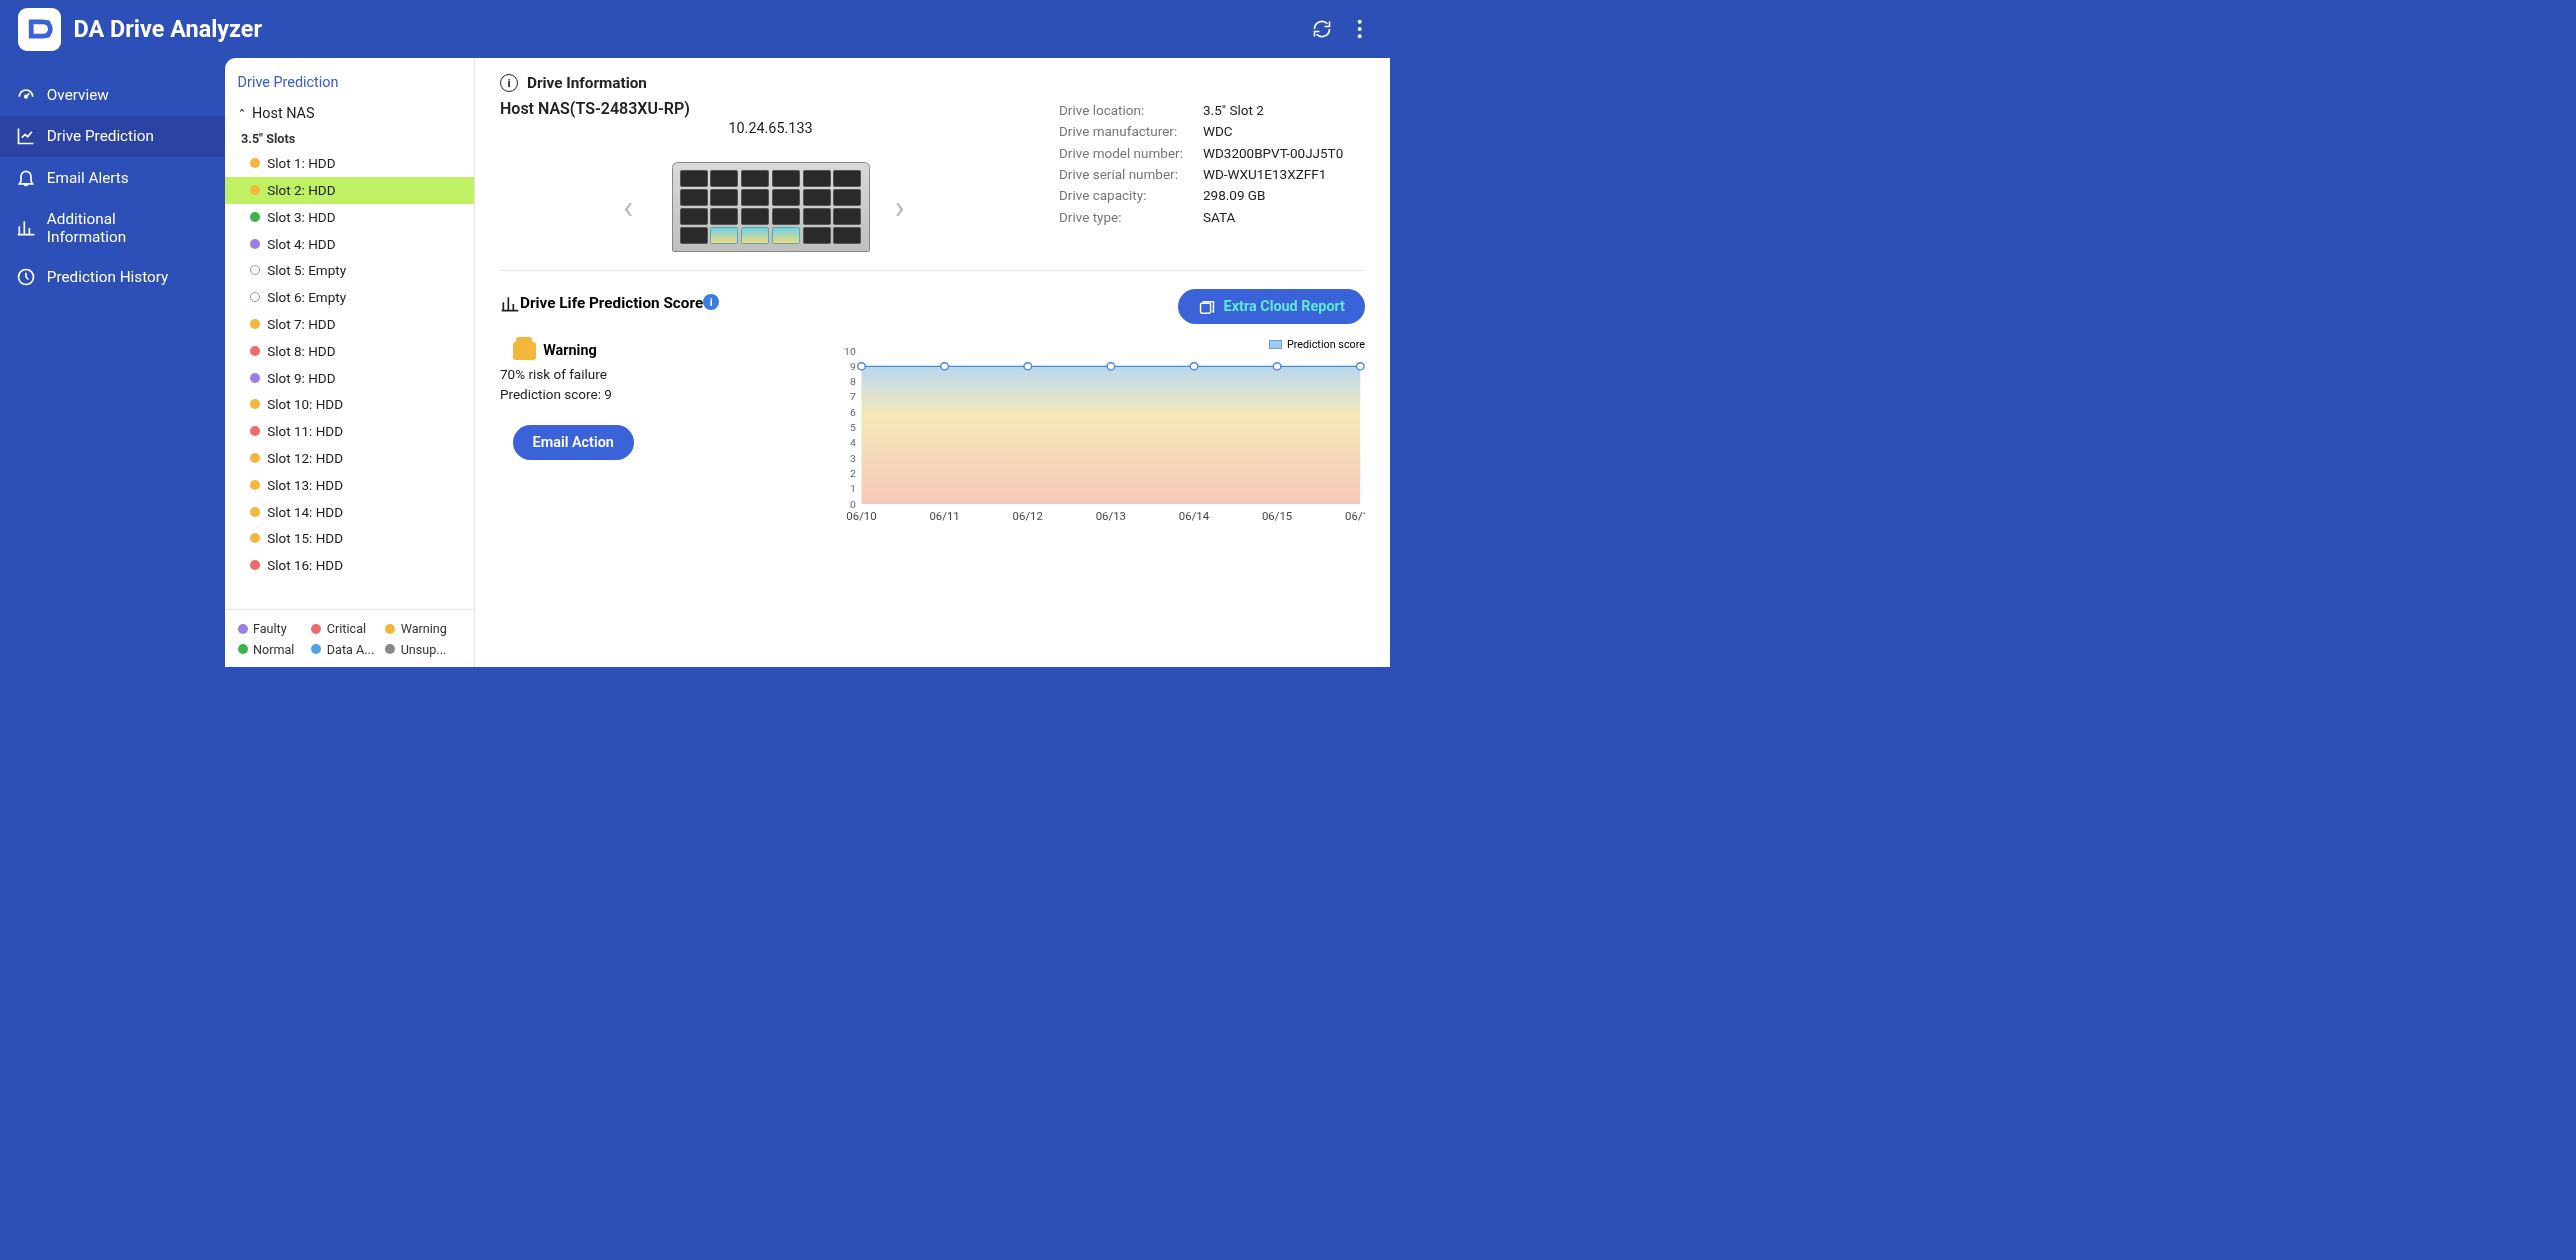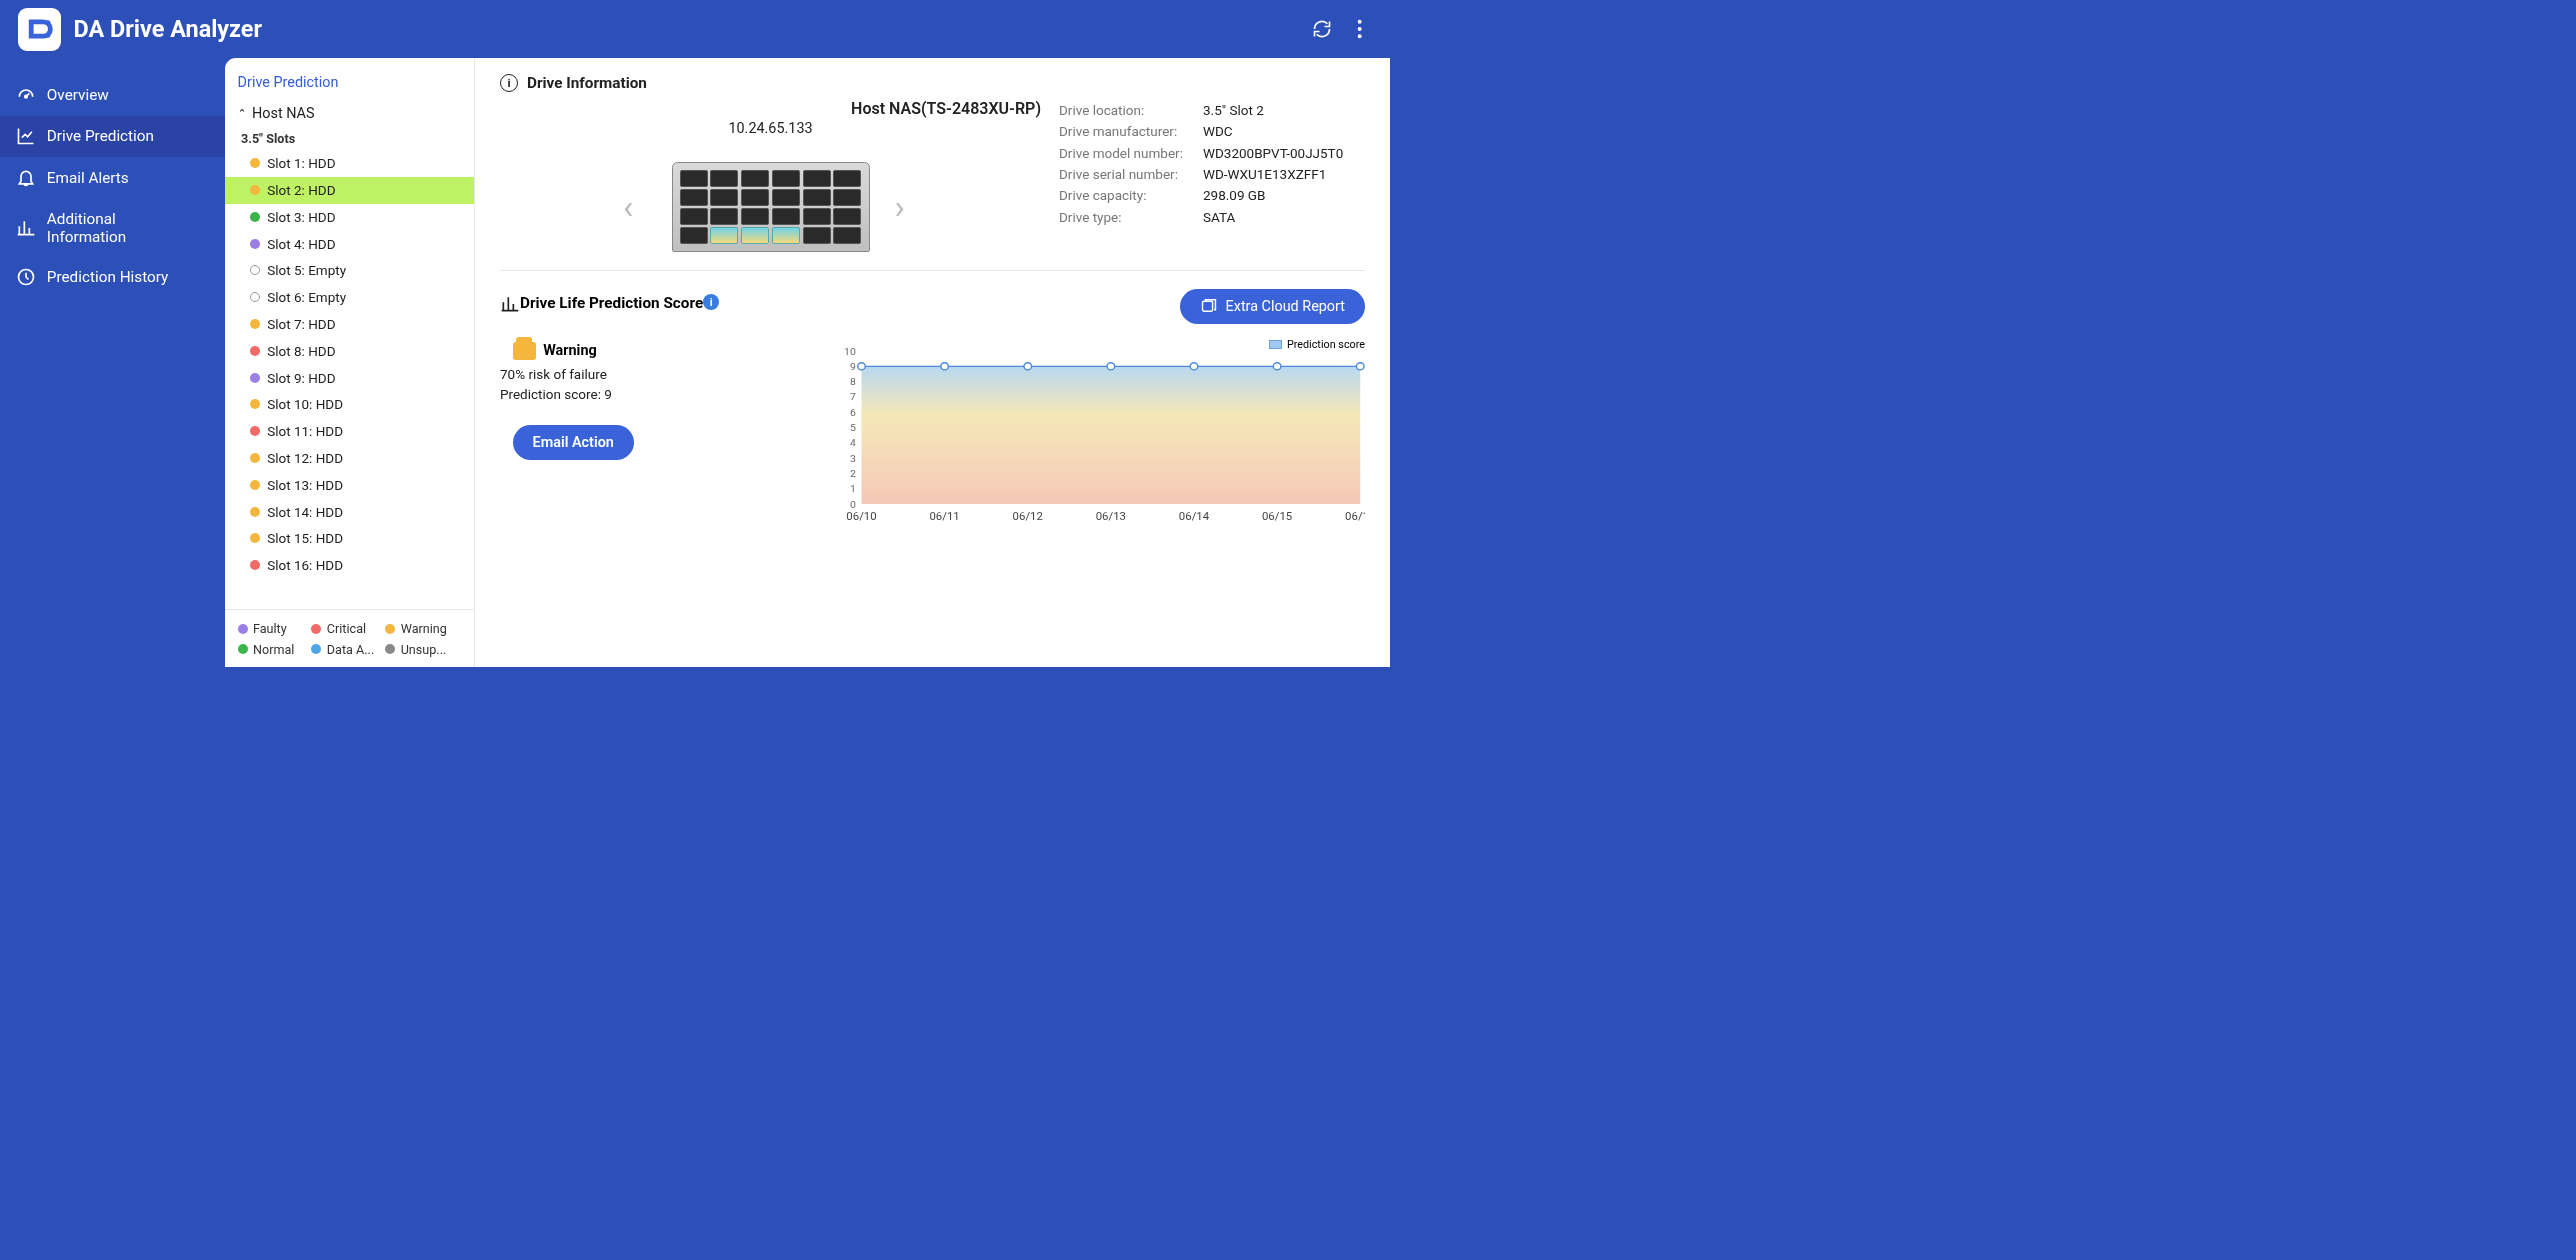--- a/index.html
+++ b/index.html
@@ -31,36 +31,36 @@
 .dot.data{background:#4da5e8}
 .dot.empty{background:#fff;border:1.3px solid #999}
 .dot.unsup{background:#888}
 .legend{border-top:0.9px solid #e6e6e6;padding:10.8px 12.6px;display:flex;flex-wrap:wrap;gap:5.4px 0}
 .legend-item{width:33%;display:flex;align-items:center;gap:5.4px;font-size:12.6px;color:#333;white-space:nowrap;overflow:hidden;text-overflow:ellipsis}
 .detail{flex:1;padding:16px 25px;overflow-y:auto}
 .section-head{display:flex;align-items:center;gap:9px;font-size:15.3px;font-weight:700;color:#222;margin-bottom:7.2px}
 .info-icon-circle{width:18px;height:18px;border:1.8px solid #222;border-radius:50%;display:flex;align-items:center;justify-content:center;font-size:11.7px;font-weight:700}
 .drive-info{display:flex;gap:18px;padding-bottom:18px;border-bottom:0.9px solid #e6e6e6;margin-bottom:18px}
 .device-view{flex:1}
-.device-name{text-align:right;font-size:16px;font-weight:600;color:#222}
+.device-name{text-align:left;font-size:16px;font-weight:600;color:#222}
 .device-ip{text-align:center;font-size:14.4px;color:#222;margin-top:1.8px}
 .device-row{display:flex;align-items:center;justify-content:center;gap:25px;margin-top:25px}
 .chev{width:23.4px;height:36px;color:#bbb;cursor:pointer;font-size:34px;display:flex;align-items:center}
 .nas-box{width:198px;height:90px;background:linear-gradient(#d9d9d9,#bfbfbf);border-radius:5.4px 5.4px 1.8px 1.8px;padding:7.2px;display:flex;flex-direction:column;gap:2.7px;border:0.9px solid #888}
 .bay-row{flex:1;display:flex;gap:2.7px}
 .bay{flex:1;background:#2a2a2a;border-radius:1.8px;border:0.9px solid #555}
 .bay.hl{background:linear-gradient(#6fd2e8,#f5d97a);border:0.9px solid #5aa}
 .info-table{width:306px;font-size:13.5px}
 .info-row{display:flex;padding:2.7px 0}
 .info-label{width:144px;color:#777}
 .info-value{color:#222}
 .score-head{display:flex;align-items:center;justify-content:space-between;margin-bottom:18px}
 .score-title{display:flex;gap:0;font-size:15.3px;font-weight:700}
 .badge-info{width:16px;height:16px;background:#3a7de0;color:#fff;border-radius:50%;display:flex;align-items:center;justify-content:center;font-size:10.8px;font-weight:700}
-.cloud-btn{background:#3a63d9;color:#ffffff;border:none;border-radius:18px;padding:9px 20px;font-size:14.4px;font-weight:400;display:flex;align-items:center;gap:7.2px;cursor:pointer}
+.cloud-btn{background:#3a63d9;color:#5eead4;border:none;border-radius:18px;padding:9px 20px;font-size:14.4px;font-weight:700;display:flex;align-items:flex-end;gap:7.2px;cursor:pointer}
 .score-body{display:flex;gap:27px}
 .warn-panel{width:306px}
 .warn-head{display:flex;align-items:center;gap:7.2px;font-size:14.4px;font-weight:700;margin-bottom:5.4px;margin-left:12.6px}
 .warn-icon{width:23.4px;height:18px;background:#f5b63e;border-radius:2.7px;position:relative}
 .warn-icon:before{content:"";position:absolute;left:3.6px;top:-4.5px;width:16px;height:7.2px;background:#f5b63e;border-radius:2.7px 2.7px 0 0}
 .warn-text{font-size:13.5px;color:#222;line-height:1.45}
 .warn-link{color:#2d5fd4;font-weight:600}
 .action-btn{margin-top:20px;background:#3a63d9;color:#fff;border:none;border-radius:18px;padding:9px 20px;font-size:14.4px;font-weight:600;cursor:pointer;margin-left:12.6px}
 .chart{flex:1;position:relative}
 .chart-legend{position:absolute;top:-3.6px;right:0;font-size:10.8px;display:flex;align-items:center;gap:5.4px}

